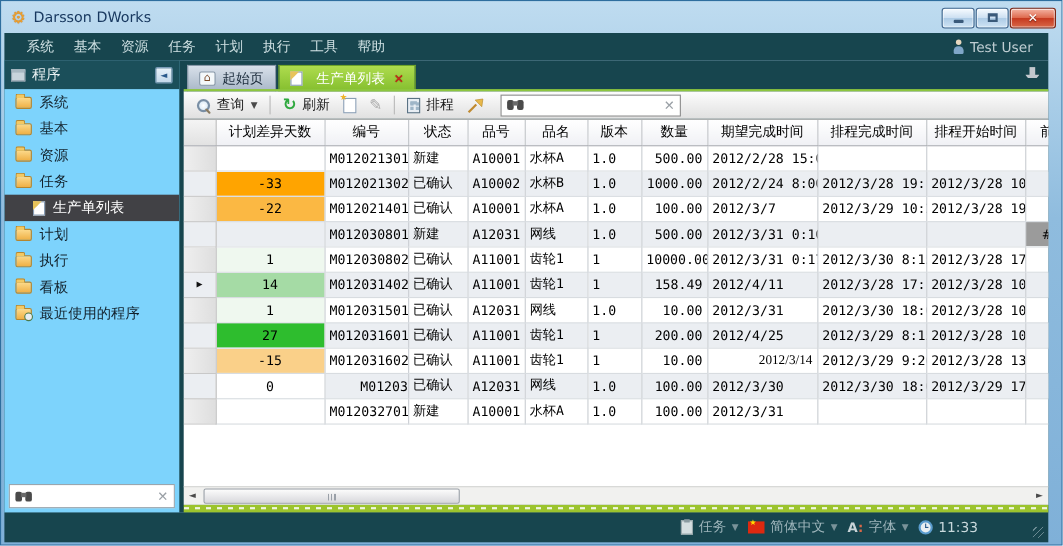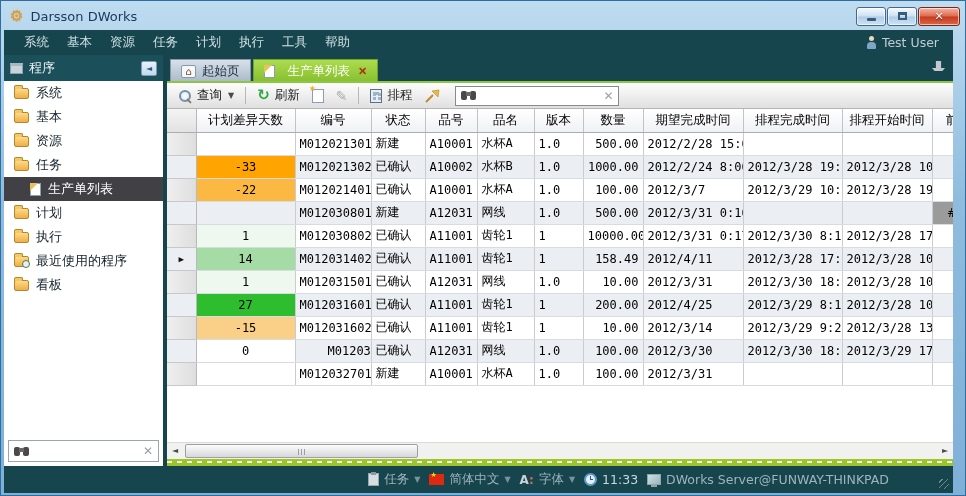--- a/index.html
+++ b/index.html
@@ -28,21 +28,21 @@
   
   .menubar{position:absolute;top:30px;left:4px;right:13px;height:25px;background:#17454E;display:flex;align-items:center;z-index:2;}
   .menu-items{display:flex;gap:18px;padding-left:20px;}
   .menu-item{color:#CFE0E3;font-size:12.5px;cursor:default;}
   .menu-user{margin-left:auto;display:flex;align-items:center;gap:5px;padding-right:14px;color:#BECDD2;font-size:12.5px;}
 
   
   .main{position:absolute;top:55px;left:4px;right:13px;bottom:30px;background:#17454E;display:flex;}
 
   
-  .sidebar{width:159px;margin-right:4px;background:#ffffff;display:flex;flex-direction:column;}
+  .sidebar{width:159px;margin-right:4px;background:#7dd3fc;display:flex;flex-direction:column;}
   .side-header{height:26px;background:#1B4F5A;display:flex;align-items:center;padding:0 6px;color:#E8F0F2;font-size:13px;gap:6px;flex:none;}
   .ic-program{width:13px;height:11px;background:#C8D4DC;border:1px solid #8FA0AC;border-top:3px solid #A8B8C2;flex:none;}
   .collapse-btn{margin-left:auto;width:16px;height:15px;background:linear-gradient(#E8F2FA,#C2D8EA);border:1px solid #7A9CB8;border-radius:2px;
     color:#2A5A8C;font-size:8px;line-height:13px;text-align:center;cursor:pointer;}
   .side-items{flex:1;display:flex;flex-direction:column;overflow:hidden;}
   .side-item{height:24px;display:flex;align-items:center;padding-left:10px;font-size:13px;color:#13222C;cursor:pointer;flex:none;}
   .side-item.selected{background:#414145;color:#FFFFFF;padding-left:26px;}
   .side-item.child{background:#B7C5D3;padding-left:43px;}
   .ic-folder{display:inline-block;width:15px;height:11px;background:linear-gradient(#FCD98A,#EFB045);border:1px solid #B5862F;border-radius:2px;position:relative;margin-right:7px;flex:none;}
   .ic-folder::before{content:"";position:absolute;top:-4px;left:-1px;width:7px;height:3px;background:#F3C963;border:1px solid #B5862F;border-bottom:none;border-radius:2px 2px 0 0;}
@@ -208,26 +208,26 @@
         </div>
         <div class="side-item">
           <span class="ic-folder"></span>
           <span>计划</span>
         </div>
         <div class="side-item">
           <span class="ic-folder"></span>
           <span>执行</span>
         </div>
         <div class="side-item">
+          <span class="ic-folder"></span>
+          <span>看板</span>
+        </div>
+        <div class="side-item">
           <span class="ic-folder recent"></span>
           <span>最近使用的程序</span>
-        </div>
-        <div class="side-item">
-          <span class="ic-folder"></span>
-          <span>看板</span>
         </div>
       </div>
     <div class="side-search">
       <span class="ic-binoc"></span>
       <input type="text" style="">
       <span class="clear-x">✕</span>
     </div>
   </div>
 
   <div class="content">
@@ -427,21 +427,21 @@
             </tr>
             <tr class="odd">
               <td class="rowhead"></td>
               <td style="text-align: center; background: rgb(250, 208, 137);">-15</td>
               <td style="text-align: center;">M012031602</td>
               <td style="text-align: left;">已确认</td>
               <td style="text-align: left;">A11001</td>
               <td style="text-align: left;">齿轮1</td>
               <td style="text-align: left;">1</td>
               <td style="text-align: right;">10.00</td>
-              <td style="text-align: left;">2012/3/14</td>
+              <td style="text-align: right; font-family: Liberation Serif, serif;">2012/3/14</td>
               <td style="text-align: left;">2012/3/29 9:20</td>
               <td style="text-align: left;">2012/3/28 13:40</td>
               <td style="text-align: center;"></td>
             </tr>
             <tr class="even">
               <td class="rowhead"></td>
               <td style="text-align: center; background: rgb(255, 255, 255);">0</td>
               <td style="text-align: center; padding-left: 32px;">M012031701</td>
               <td style="text-align: left;">已确认</td>
               <td style="text-align: left;">A12031</td>
@@ -496,20 +496,16 @@
   </div>
   <div class="sb-item">
     <span class="ic-fontA">A<i>:</i></span>
     <span>字体</span>
     <span class="sb-arrow">▼</span>
   </div>
   <div class="sb-item">
     <span class="ic-clock"></span>
     <span class="sb-time">11:33</span>
   </div>
-  <div class="sb-item">
-    <span class="ic-monitor"></span>
-    <span>DWorks Server@FUNWAY-THINKPAD</span>
-  </div>
   <span class="resize-grip"></span>
 </div>
 
 <div class="frame-edge"></div>
 
 </body></html>

